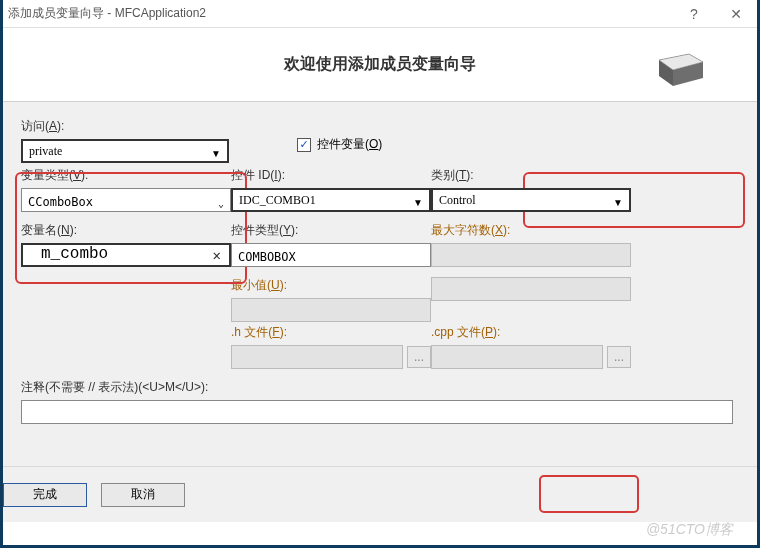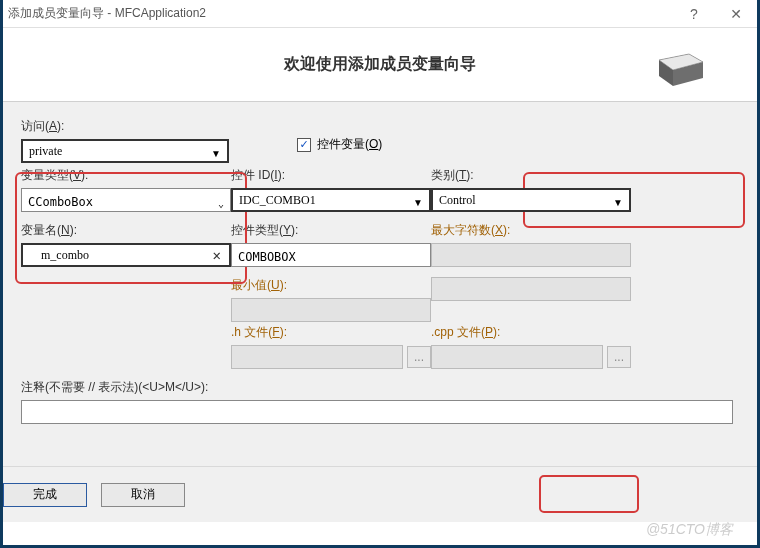--- a/index.html
+++ b/index.html
@@ -89,22 +89,22 @@
     .combo.heavy { border: 2px solid #333; font-weight: normal; font-family: "Microsoft YaHei"; }
     .combo.disabled, .textfield.disabled {
       background: #e3e3e3;
       border: 1px solid #bbb;
       color: #999;
     }
     .textfield input {
       border: none;
       outline: none;
       width: 100%;
-      font-family: Liberation Serif, serif;
-      font-size: 12px;
+      font-family: Liberation Mono, monospace;
+      font-size: 16px;
       background: transparent;
       padding-left: 12px;
     }
     .textfield .clear-x {
       font-weight: bold;
       font-size: 14px;
       color: #333;
       padding: 0 2px;
     }
     .checkbox-row {

